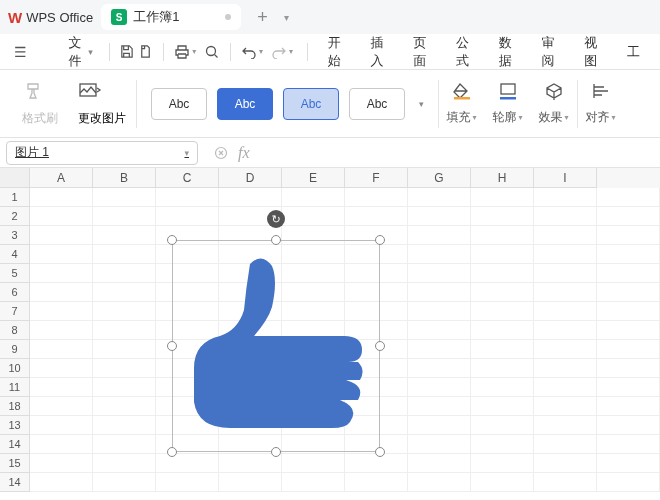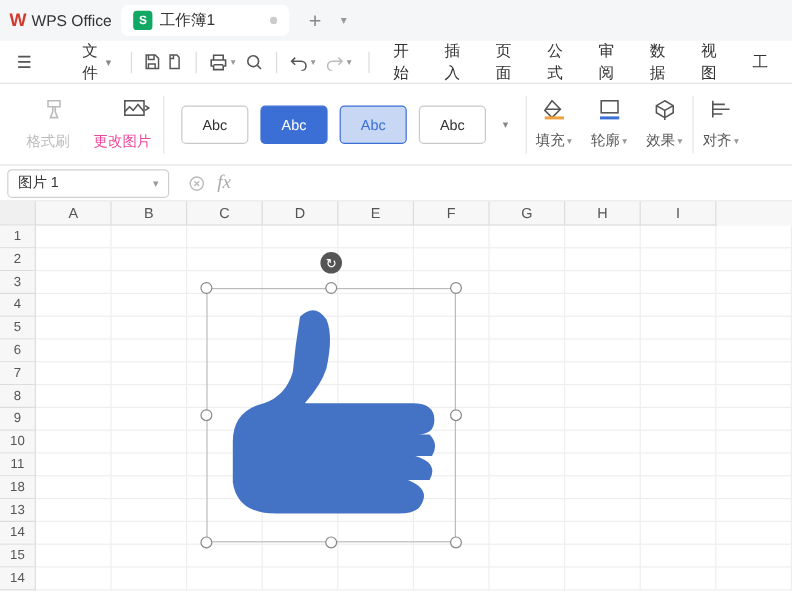--- a/index.html
+++ b/index.html
@@ -20,36 +20,36 @@
   .hamburger { font-size: 14px; color: #555; padding: 0 4px; }
   .file-menu { padding: 0 6px; display: flex; align-items: center; gap: 3px; margin-left: 28px; }
   .file-caret { font-size: 9px; color: #888; }
   .divider-v { width: 1px; height: 18px; background: #ddd; margin: 0 6px; }
   .tool-icon { width: 20px; height: 20px; display: flex; align-items: center; justify-content: center; color: #555; }
   .tool-caret { font-size: 8px; color: #999; margin-left: -2px; margin-right: 4px; }
   .menu-item { padding: 0 10px; color: #333; height: 100%; display: flex; align-items: center; }
   
   
   .ribbon { display: flex; align-items: center; height: 68px; padding: 0 12px; gap: 0; border-bottom: 1px solid #e3e3e3; background: #fff; }
-  .ribbon-group { display: flex; flex-direction: column; align-items: flex-end; justify-content: center; gap: 9px; padding: 0 10px; height: 100%; }
+  .ribbon-group { display: flex; flex-direction: column; align-items: flex-start; justify-content: center; gap: 9px; padding: 0 10px; height: 100%; }
   .ribbon-group-caret { font-size: 8px; color: #999; }
   .ribbon-icon-big { width: 24px; height: 20px; display: flex; align-items: center; justify-content: center; }
-  .ribbon-label { font-size: 12px; color: #ec4899; }
+  .ribbon-label { font-size: 12px; color: #000000; }
   .ribbon-divider { width: 1px; height: 48px; background: #e5e5e5; }
   .style-row { display: flex; gap: 10px; align-items: center; padding: 0 14px; }
   .style-sample { width: 56px; height: 32px; border: 1px solid #c9c9c9; border-radius: 4px; display: flex; align-items: center; justify-content: center; font-size: 12px; background: #fff; }
   .style-sample.sel1 { background: #3b6fd6; color: #fff; border-color: #3b6fd6; }
   .style-sample.sel2 { background: #c7d7f4; color: #3b6fd6; border: 1.5px solid #3b6fd6; }
   .style-more { font-size: 9px; color: #888; padding-left: 4px; }
   .ribbon-tool { display: flex; flex-direction: column; align-items: center; gap: 6px; padding: 0 8px; }
   .ribbon-tool-label { font-size: 12px; color: #555; display: flex; align-items: center; gap: 2px; }
   
   
   .fx-row { display: flex; align-items: center; height: 30px; border-bottom: 1px solid #e3e3e3; }
-  .name-box { width: 135px; height: 24px; margin: 0 6px; border: 1px solid #d0d0d0; border-radius: 4px; display: flex; align-items: center; justify-content: space-between; padding: 0 8px; font-size: 12px; }
+  .name-box { width: 192px; height: 24px; margin: 0 6px; border: 1px solid #d0d0d0; border-radius: 4px; display: flex; align-items: center; justify-content: space-between; padding: 0 8px; font-size: 12px; text-decoration: underline; }
   .name-caret { font-size: 9px; color: #999; }
   .fx-btn { width: 22px; height: 22px; display: flex; align-items: center; justify-content: center; color: #888; margin-left: 6px; }
   .fx-label { font-family: "Times New Roman", serif; font-style: italic; font-size: 16px; color: #aaa; margin-left: 6px; }
   
   
   .sheet { position: relative; }
   .col-headers { display: flex; height: 20px; background: #f7f7f7; }
   .corner { width: 30px; border-right: 1px solid #ddd; border-bottom: 1px solid #ddd; background: #f0f0f0; }
   .col-h { width: 63px; border-right: 1px solid #ddd; border-bottom: 1px solid #ddd; text-align: center; font-size: 12px; color: #555; line-height: 20px; }
   .rows-wrap { display: flex; }
@@ -127,22 +127,22 @@
       <svg width="16" height="14" viewBox="0 0 16 14">
         <path fill="none" stroke="#bbb" stroke-width="1.3" d="M11 3l3 3-3 3 M14 6H6a4 4 0 0 0 0 8"></path>
       </svg>
     </span>
   <span class="tool-caret">▾</span>
   <span class="divider-v"></span>
   <span class="menu-item">开始</span>
   <span class="menu-item">插入</span>
   <span class="menu-item">页面</span>
   <span class="menu-item">公式</span>
+  <span class="menu-item">数据</span>
   <span class="menu-item">审阅</span>
-  <span class="menu-item">数据</span>
   <span class="menu-item">视图</span>
   <span class="menu-item">工</span>
 </div>
 
 <div class="ribbon">
   <div class="ribbon-group">
     <span class="ribbon-icon-big">
         <svg width="22" height="20" viewBox="0 0 22 20">
           <path fill="none" stroke="#bbb" stroke-width="1.3" d="M5 3h10v5H5z M9 8v4l-2 5h6l-2-5V8"></path>
         </svg>

